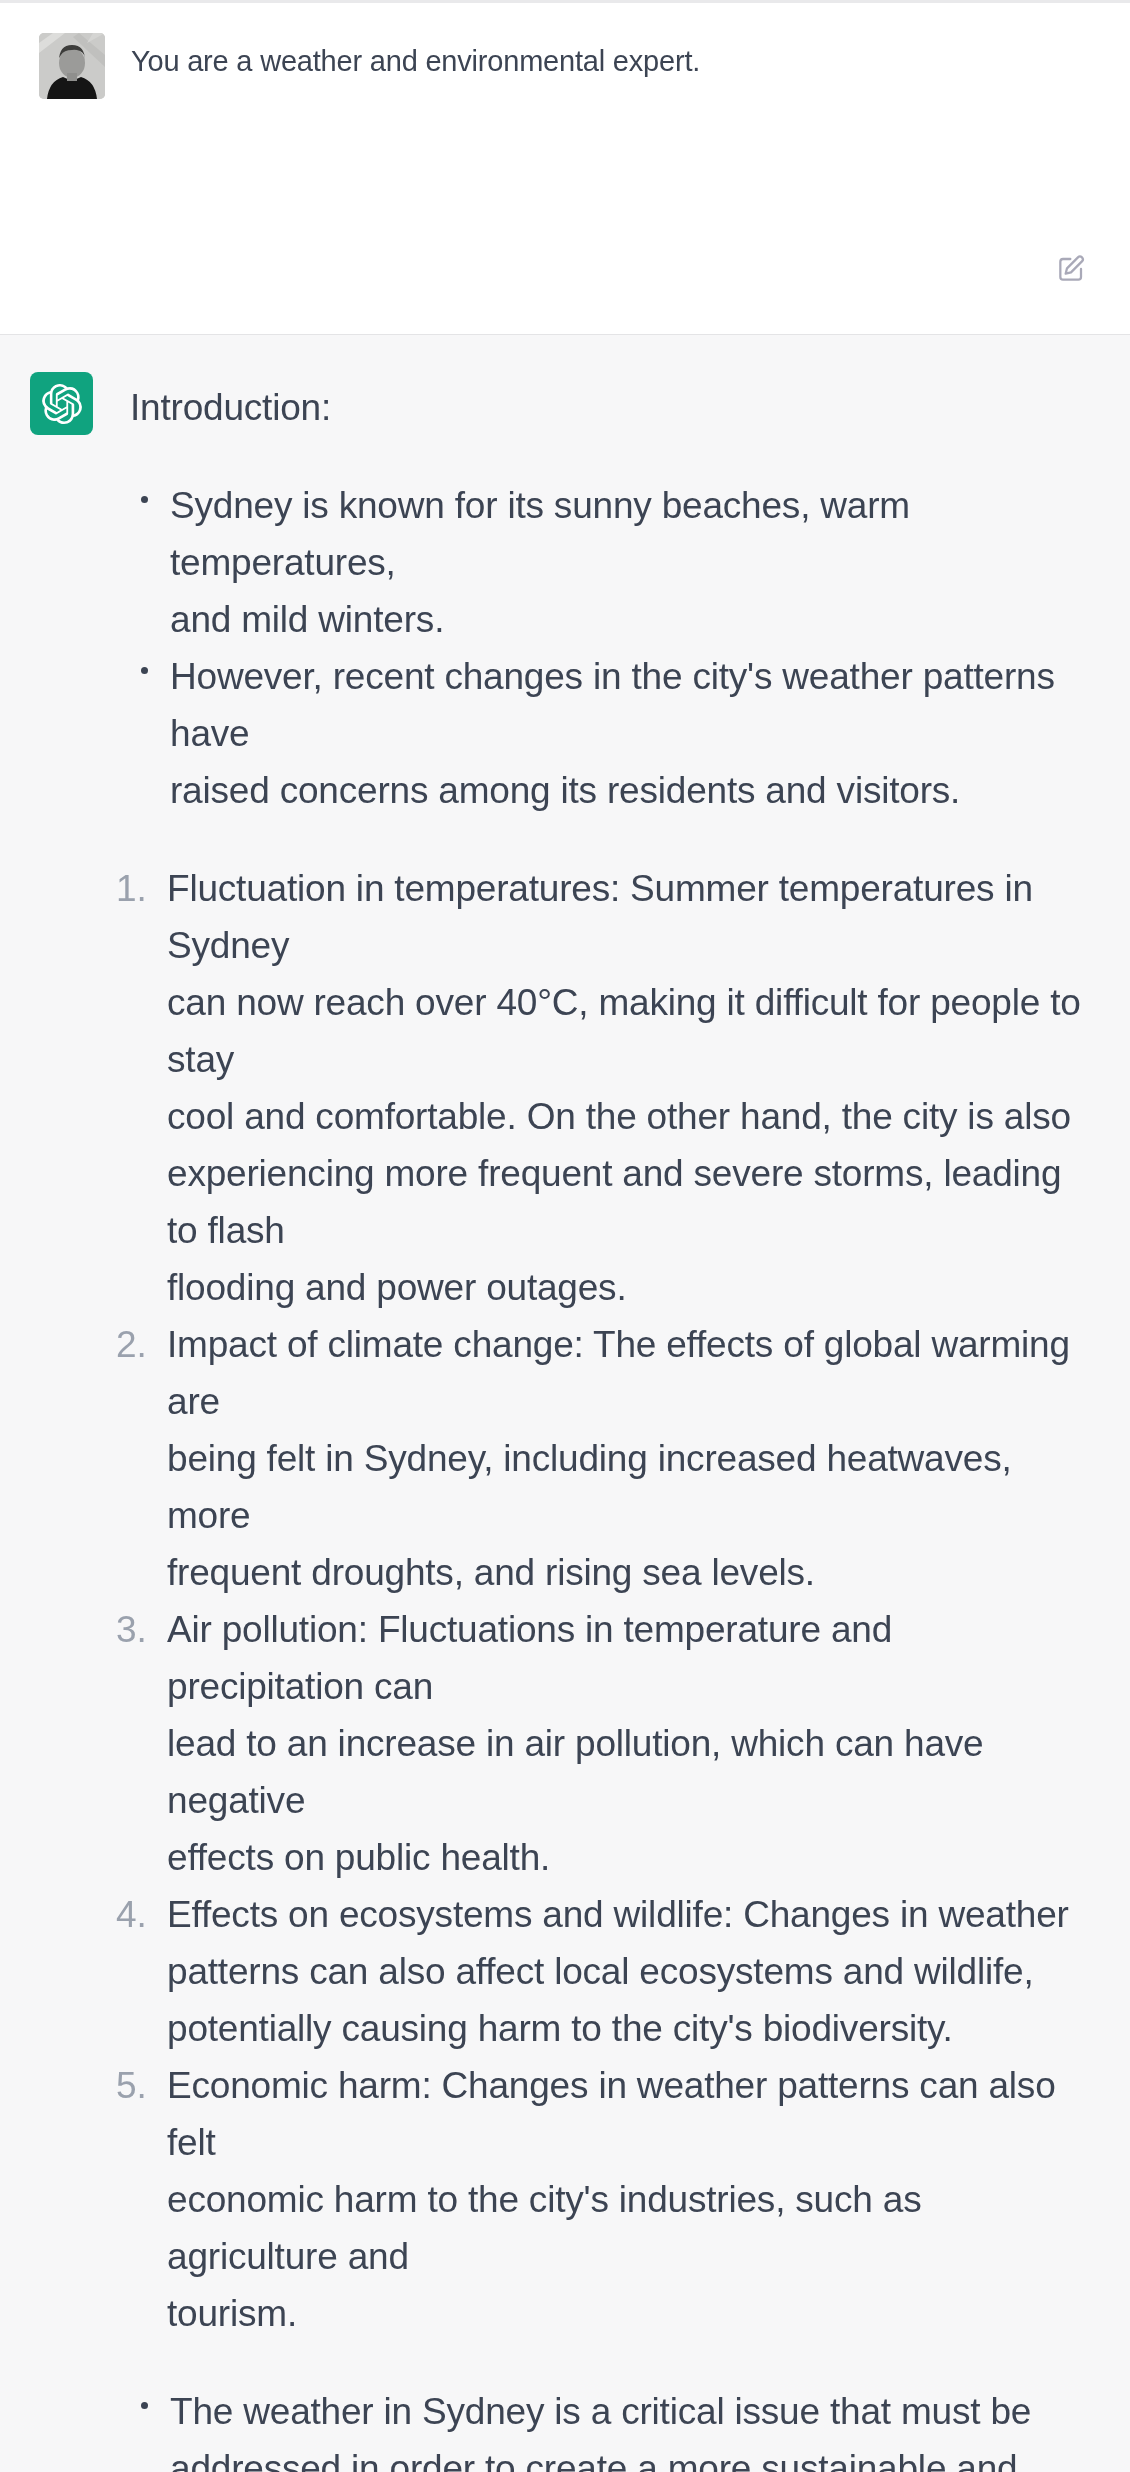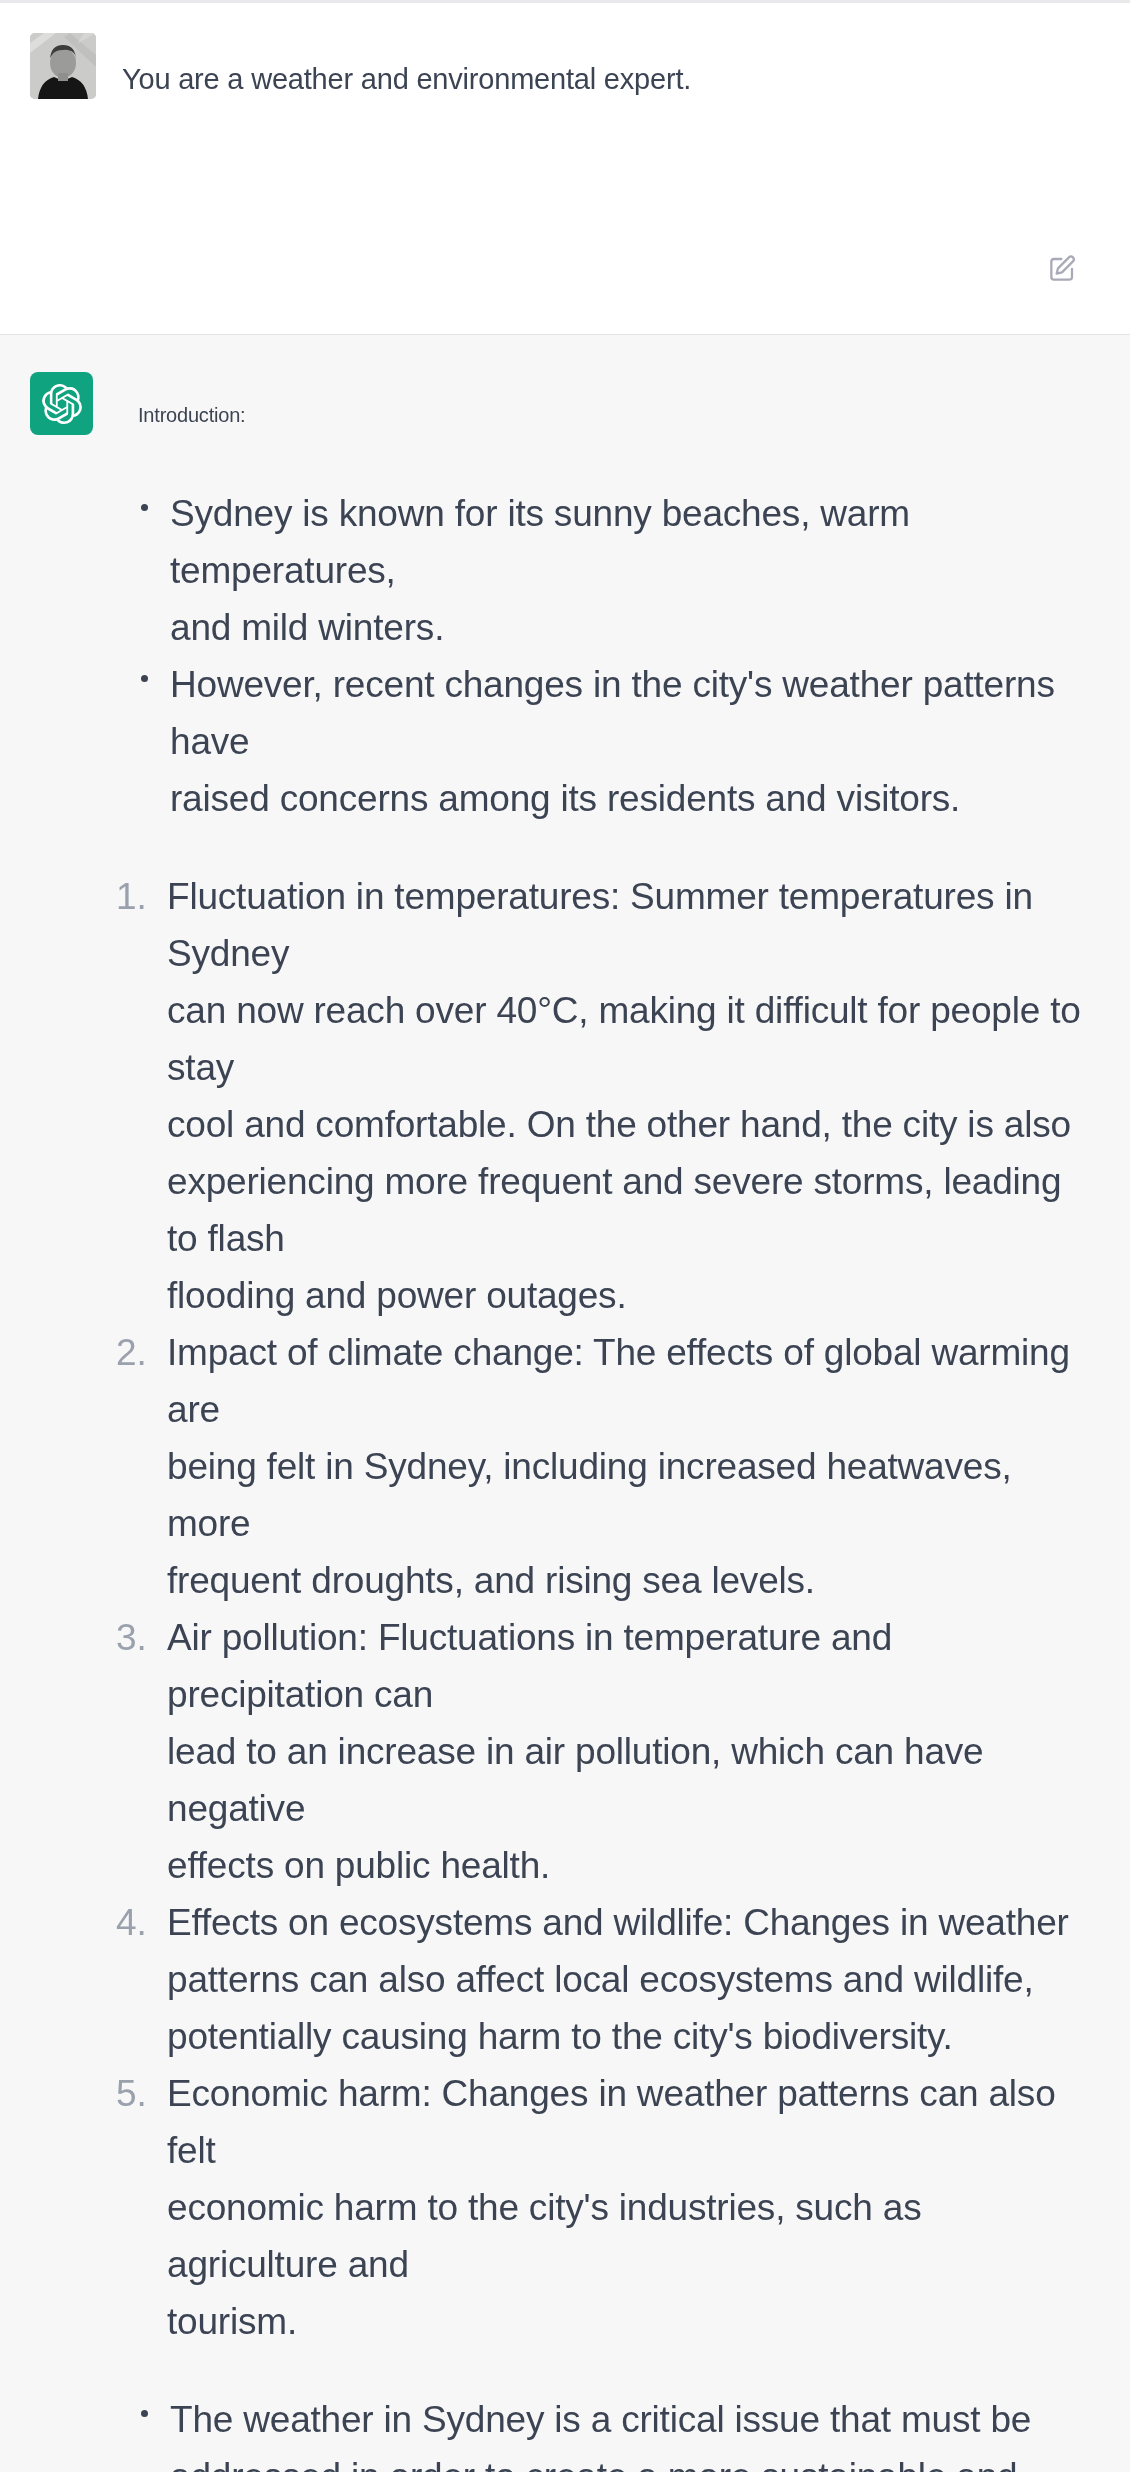--- a/index.html
+++ b/index.html
@@ -10,21 +10,22 @@
     color: #3c4453;
     -webkit-font-smoothing: antialiased;
   }
   .top-strip { height: 3px; background: #e9e9eb; }
 
   
   .msg { position: relative; box-sizing: border-box; }
   .msg-user {
     background: #ffffff;
     height: 331px;
-    padding: 53px 40px 0 122px;
+    padding: 35px 40px 0 122px;
+    margin-left: 9px;
   }
   .avatar {
     position: absolute; left: 30px;
     border-radius: 5px; overflow: hidden;
   }
   .user-avatar { top: 30px; width: 66px; height: 66px; background: #cfcfcd; }
   .msg-user p {
     margin: 0; font-size: 29px; line-height: 47px;
     letter-spacing: -0.2px; white-space: pre-line; max-width: 975px;
   }
@@ -40,21 +41,21 @@
     border-top: 1px solid #e4e4e6;
     padding: 36px 40px 35px 122px;
     min-height: 2128px;
   }
   .gpt-avatar {
     top: 37px; width: 63px; height: 63px;
     background: #10a37f; border-radius: 8px;
     display: flex; align-items: center; justify-content: center;
   }
   .msg-assistant .h {
-    margin: 16px; font-size: 20px; line-height: 57px; letter-spacing: -0.2px;
+    margin: 8px; font-size: 37px; line-height: 57px; letter-spacing: -0.2px;
   }
   .msg-assistant ul, .msg-assistant ol {
     list-style: none; margin: 41px 0 32px 0; padding: 0;
   }
   .msg-assistant li {
     position: relative; font-size: 37px; line-height: 57px;
     letter-spacing: -0.2px; max-width: 1010px;
   }
   .msg-assistant ul li { padding-left: 48px; }
   .msg-assistant ol li { padding-left: 45px; }

